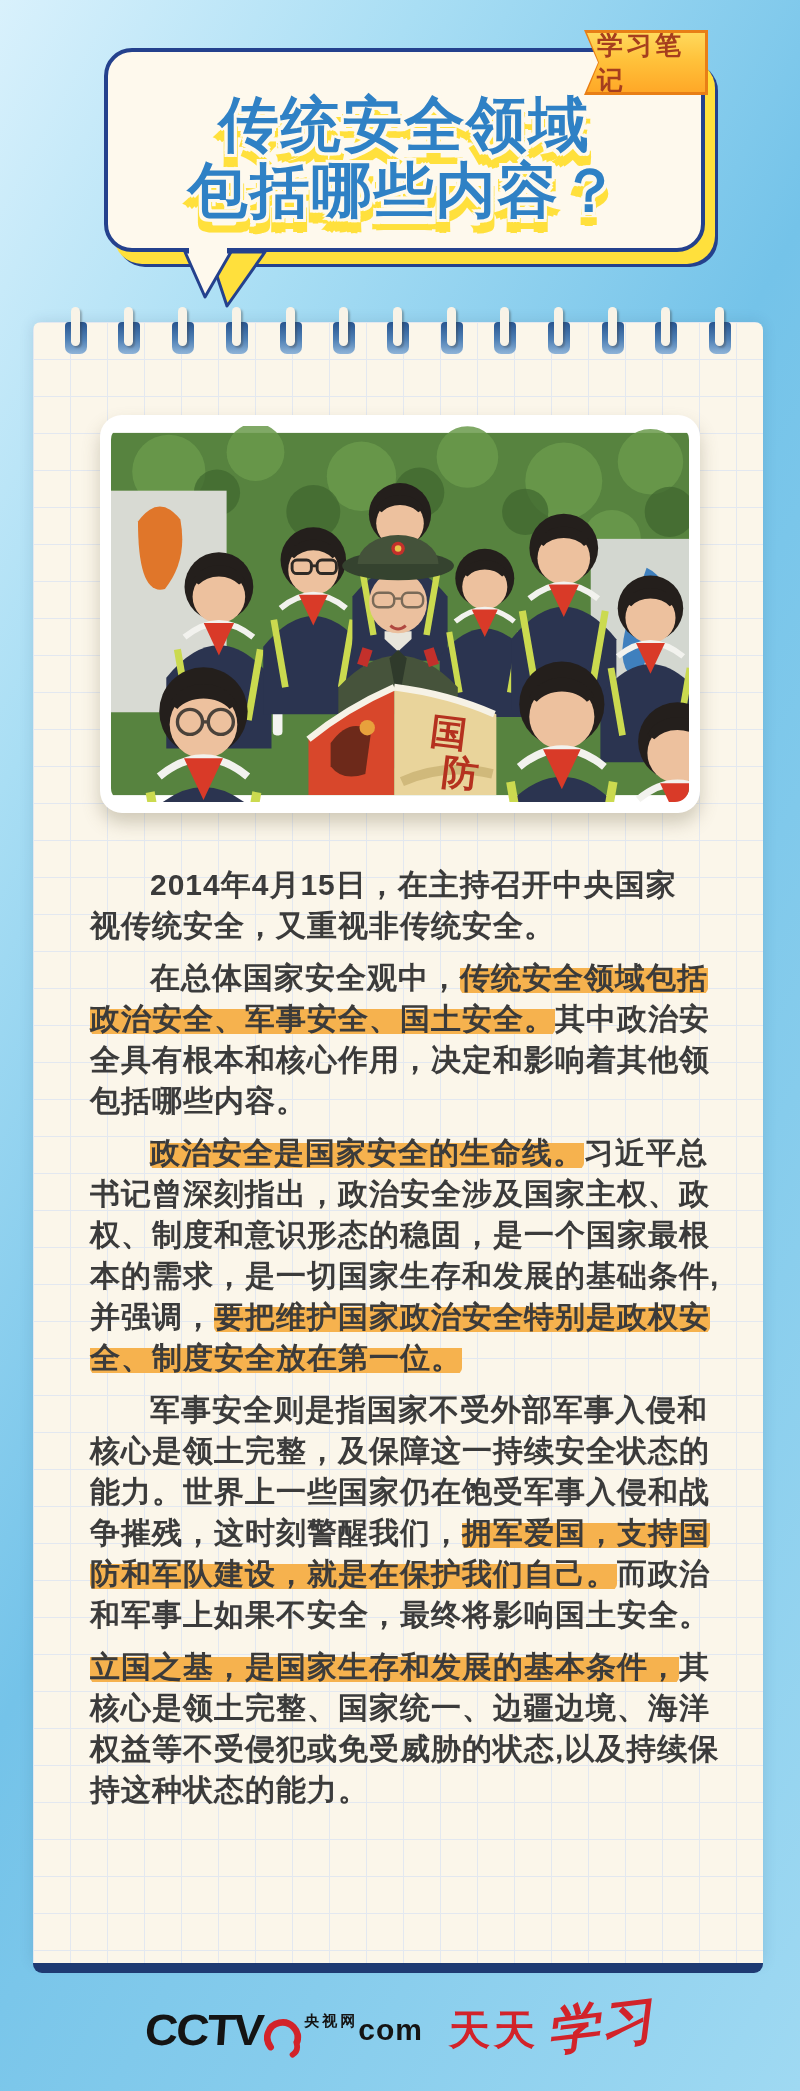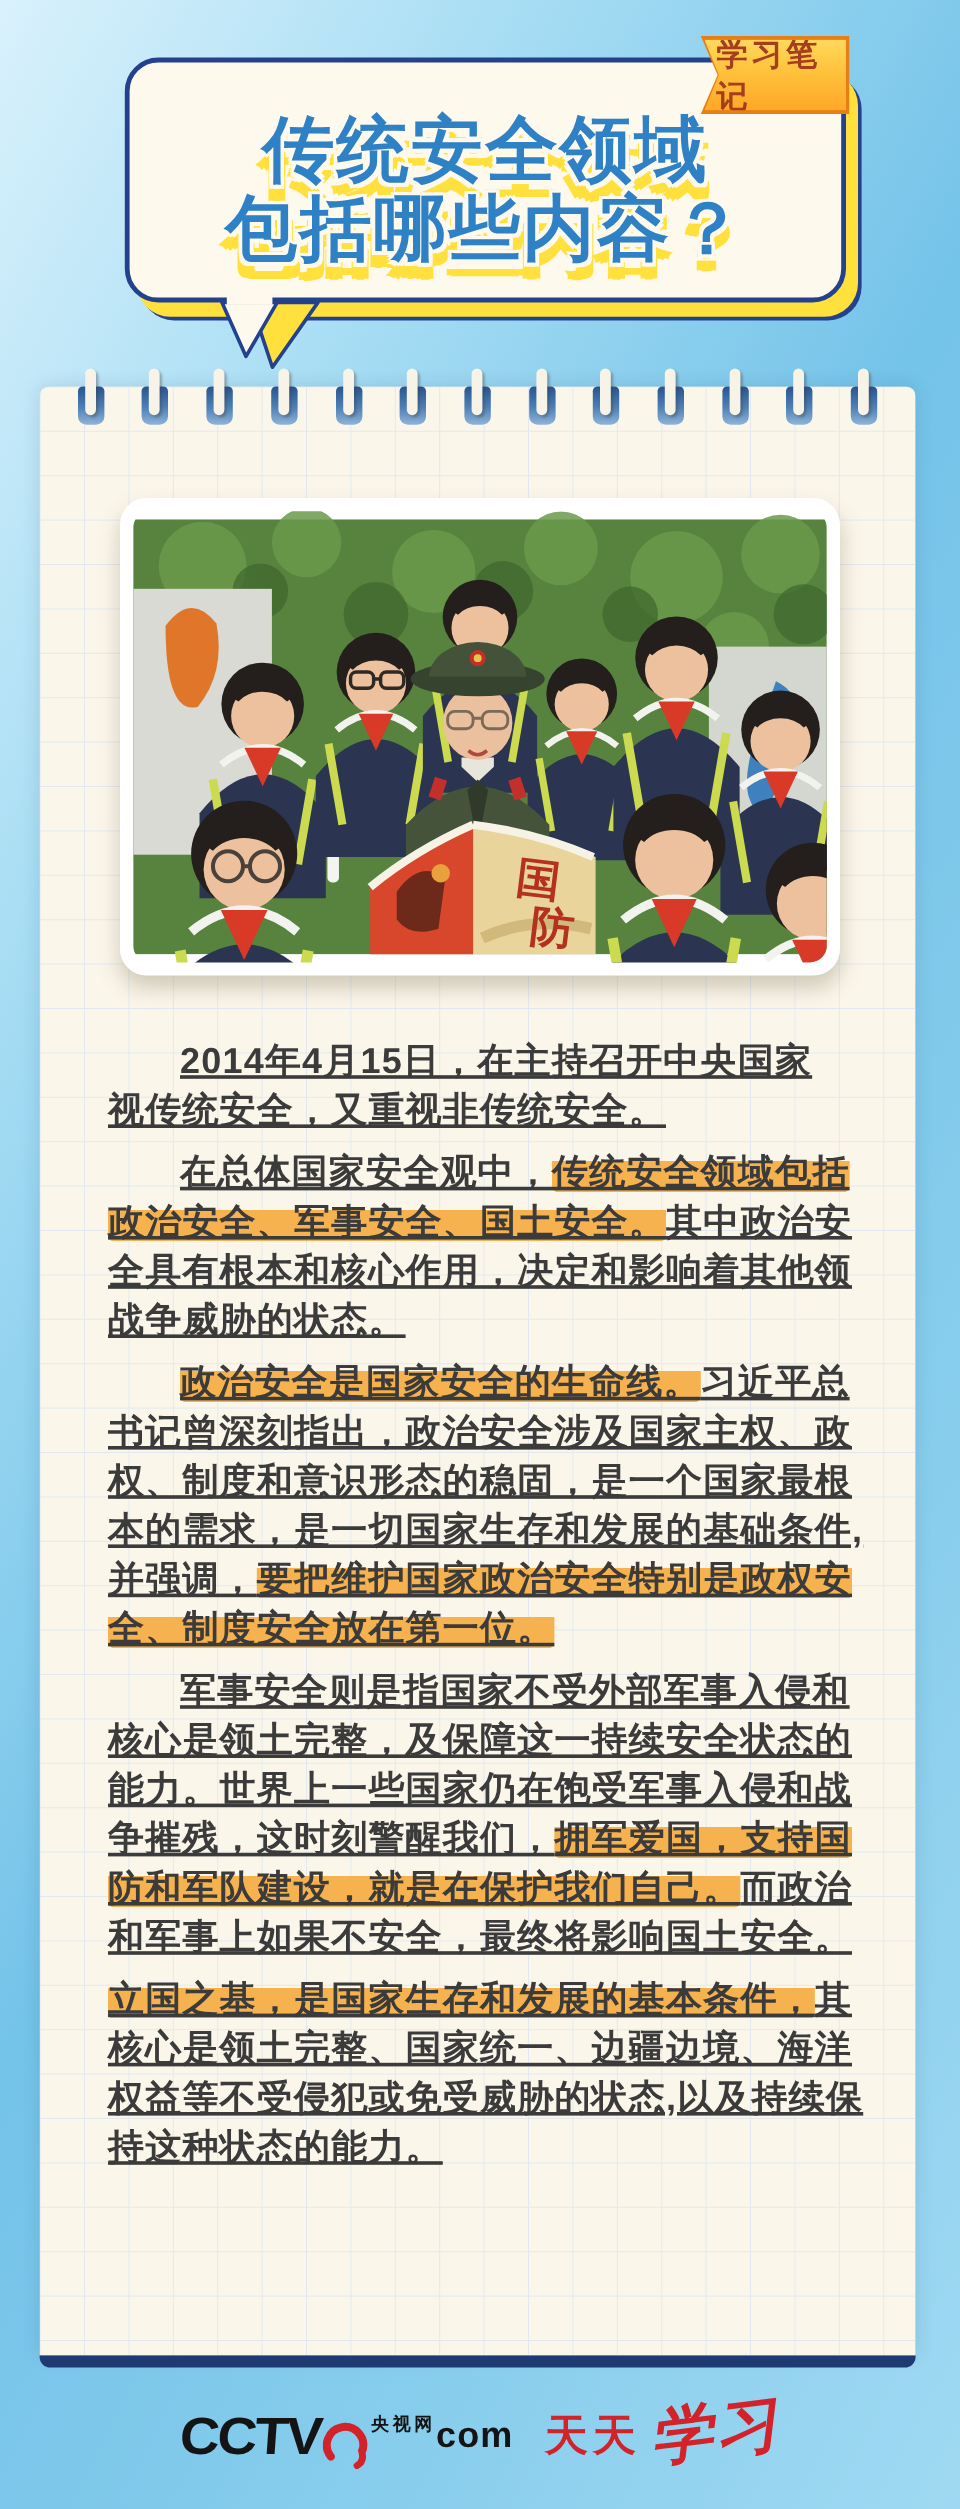--- a/index.html
+++ b/index.html
@@ -79,21 +79,21 @@
     background:#FFFFFF;border-radius:22px;
     box-shadow:0 10px 18px rgba(110,100,70,.30);z-index:4;
   }
   .photo{
     position:absolute;left:11px;top:11px;width:578px;height:376px;
     border-radius:14px;overflow:hidden;display:block;
   }
   
   .article{
     position:absolute;left:90px;top:864px;width:624px;z-index:4;
-    font-size:30px;line-height:41px;font-weight:600;color:#3B3B3B;letter-spacing:1px;text-decoration:underline;
+    font-size:30px;line-height:41px;font-weight:600;color:#3B3B3B;letter-spacing:1px;
   }
   .para{margin:0 0 11px 0;}
   .line{white-space:nowrap;}
   .line.first{padding-left:60px;}
   .hl{
     background:linear-gradient(180deg,rgba(246,178,78,0) 20%,#F6B24E 20%,#F6B24E 97%,rgba(246,178,78,0) 97%);
     border-radius:6px;
   }
   
   .footer{
@@ -103,21 +103,21 @@
   .cctv{display:flex;align-items:center;}
   .cctv-word{
     font-size:46px;font-weight:900;color:#141414;letter-spacing:-2px;
     transform:skewX(-4deg) scaleY(.95);
   }
   .swoosh{width:38px;height:56px;margin:0 2px 0 2px;}
   .cctv-col{display:flex;flex-direction:row;line-height:1;margin-bottom:2px;}
   .site{font-size:15px;font-weight:700;color:#141414;letter-spacing:3px;}
   .com{font-size:30px;font-weight:800;color:#141414;letter-spacing:1px;margin-top:2px;}
   .brand{display:flex;align-items:center;color:#D2232A;margin-left:6px;}
-  .brand-regular{font-size:36px;font-weight:900;letter-spacing:4px;}
+  .brand-regular{font-size:41px;font-weight:900;letter-spacing:4px;}
   .brand-script{
     font-size:52px;font-weight:700;font-style:italic;letter-spacing:2px;
     display:inline-block;transform:rotate(-7deg) translateY(-4px);margin-left:8px;
     font-family:"Liberation Serif","DejaVu Serif",serif;
   }
 </style>
 </head>
 <body>
 
 <div class="stage">
@@ -301,21 +301,21 @@
 
   <div class="article">
       <div class="para">
         <div class="line first"><span>2014年4月15日，在主持召开中央国家</span></div>
         <div class="line"><span>视传统安全，又重视非传统安全。</span></div>
       </div>
       <div class="para">
         <div class="line first"><span>在总体国家安全观中，</span><span class="hl">传统安全领域包括</span></div>
         <div class="line"><span class="hl">政治安全、军事安全、国土安全。</span><span>其中政治安</span></div>
         <div class="line"><span>全具有根本和核心作用，决定和影响着其他领</span></div>
-        <div class="line"><span>战争威胁的状态。</span></div>
+        <div class="line"><span>包括哪些内容。</span></div>
       </div>
       <div class="para">
         <div class="line first"><span class="hl">政治安全是国家安全的生命线。</span><span>习近平总</span></div>
         <div class="line"><span>书记曾深刻指出，政治安全涉及国家主权、政</span></div>
         <div class="line"><span>权、制度和意识形态的稳固，是一个国家最根</span></div>
         <div class="line"><span>本的需求，是一切国家生存和发展的基础条件,</span></div>
         <div class="line"><span>并强调，</span><span class="hl">要把维护国家政治安全特别是政权安</span></div>
         <div class="line"><span class="hl">全、制度安全放在第一位。</span></div>
       </div>
       <div class="para">

